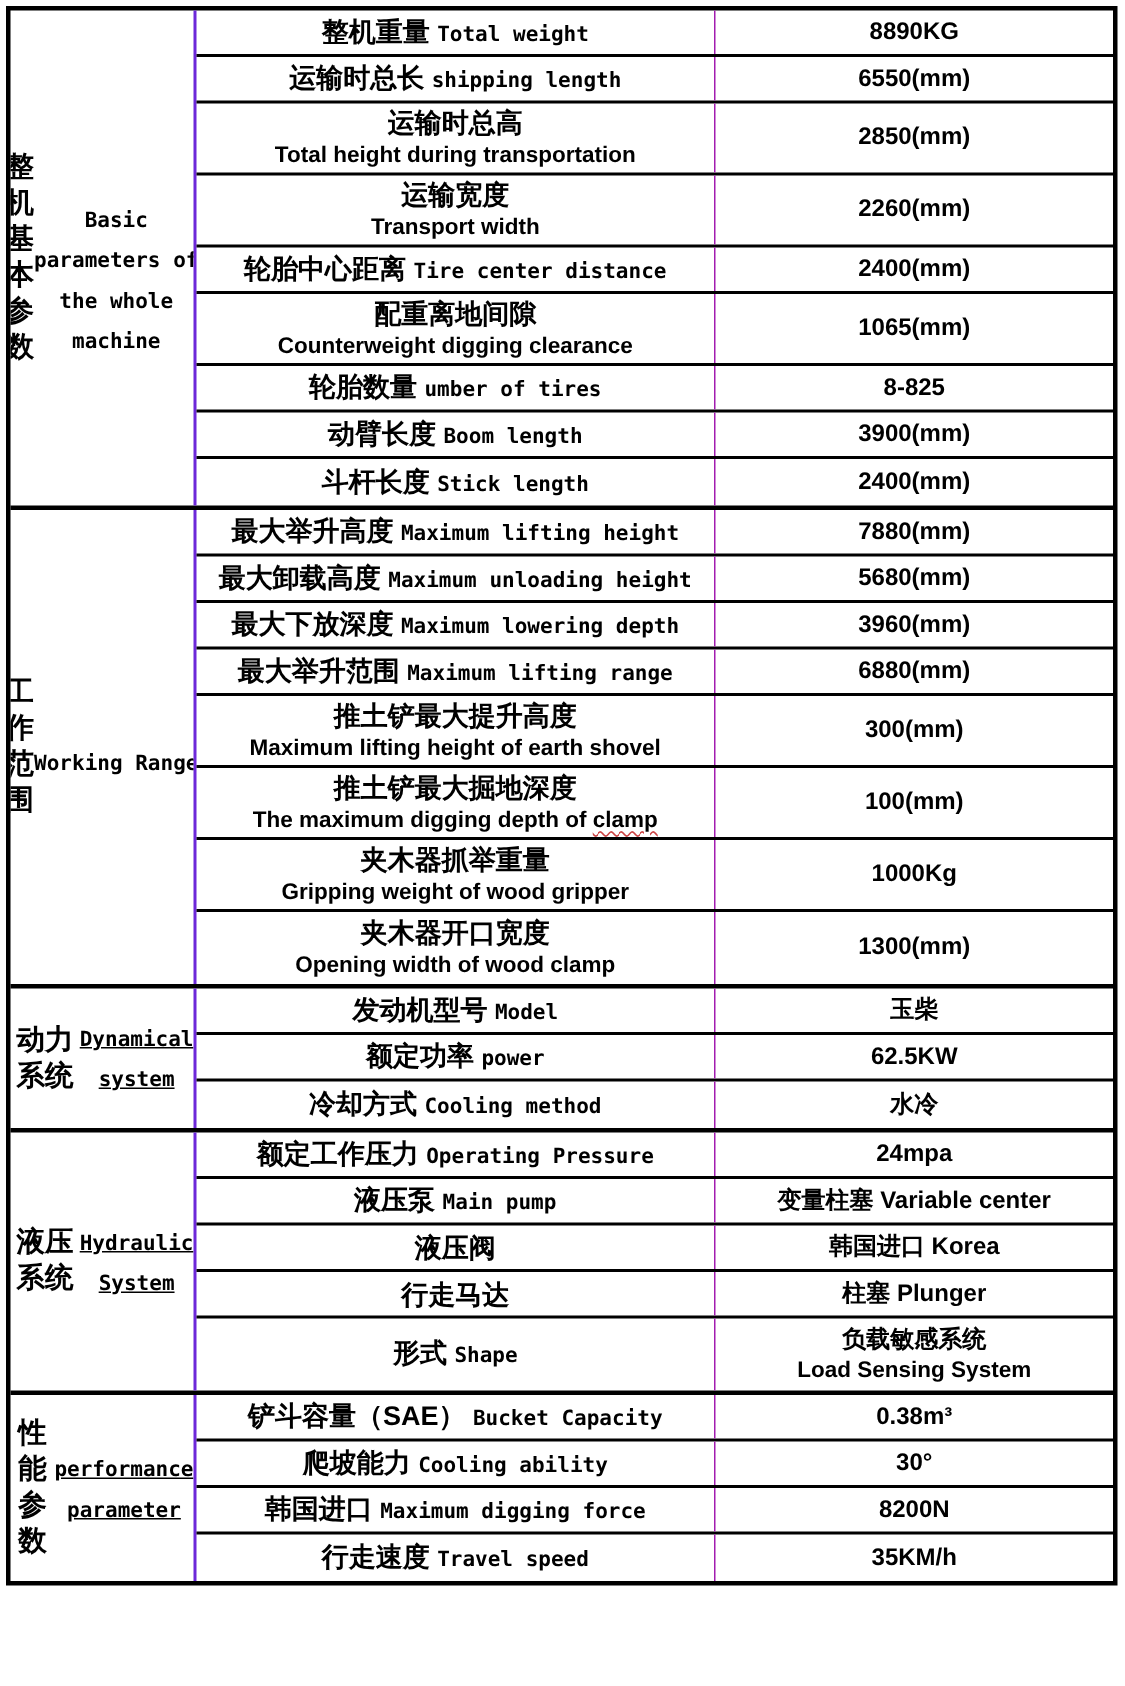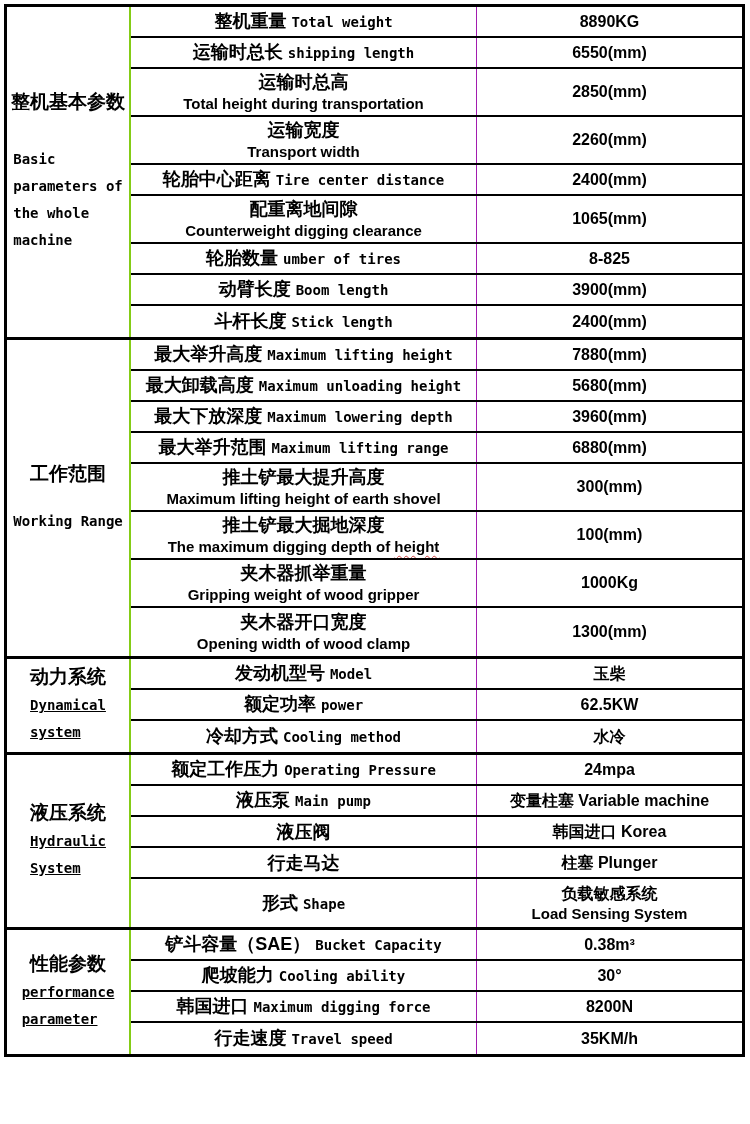--- a/index.html
+++ b/index.html
@@ -16,24 +16,24 @@
     width: 741px;
     border: 3px solid #000;
     box-sizing: border-box;
     background: #fff;
   }
   .table-section { display: flex; }
   .table-section + .table-section { border-top: 3px solid #000; }
 
   .category-cell {
     flex: 0 0 122px; width: 122px;
-    border-right: 2px solid #84cc16;
-    display: flex; flex-direction: column;
+    border-right: 2px solid #6d28d9;
+    display: flex; flex-direction: row;
     align-items: center; justify-content: center;
-    overflow: hidden;
+    text-align: center; overflow: hidden;
   }
   .cat-zh { font-size: 19px; font-weight: bold; line-height: 24px; }
   .cat-en {
     font-family: "DejaVu Sans Mono", monospace;
     font-weight: bold; font-size: 14px; line-height: 27px;
     white-space: nowrap;
   }
   .sec-0 .cat-en { margin-top: 32px; }
   .sec-1 .cat-en { margin-top: 22px; }
   .sec-2 .cat-en, .sec-3 .cat-en, .sec-4 .cat-en { margin-top: 3px; text-decoration: underline; }
@@ -209,21 +209,21 @@
             <div class="param-line1"><span class="param-zh">推土铲最大提升高度</span></div>
             <div class="param-line2">Maximum lifting height of earth shovel</div>
           </div>
           <div class="value-cell">
             <div class="value-text">300(mm)</div>
           </div>
         </div>
         <div class="spec-row tall">
           <div class="param-cell">
             <div class="param-line1"><span class="param-zh">推土铲最大掘地深度</span></div>
-            <div class="param-line2"><span>The maximum digging depth of </span><span class="squiggle-word">height</span></div>
+            <div class="param-line2"><span>The maximum digging depth of </span><span class="squiggle-word">clamp</span></div>
           </div>
           <div class="value-cell">
             <div class="value-text">100(mm)</div>
           </div>
         </div>
         <div class="spec-row tall">
           <div class="param-cell">
             <div class="param-line1"><span class="param-zh">夹木器抓举重量</span></div>
             <div class="param-line2">Gripping weight of wood gripper</div>
           </div>
@@ -292,21 +292,21 @@
           </div>
           <div class="value-cell">
             <div class="value-text">24mpa</div>
           </div>
         </div>
         <div class="spec-row">
           <div class="param-cell">
             <div class="param-line1"><span class="param-zh">液压泵</span><span class="param-en">Main pump</span></div>
           </div>
           <div class="value-cell">
-            <div class="value-text">变量柱塞 Variable machine</div>
+            <div class="value-text">变量柱塞 Variable center</div>
           </div>
         </div>
         <div class="spec-row">
           <div class="param-cell">
             <div class="param-line1"><span class="param-zh">液压阀</span></div>
           </div>
           <div class="value-cell">
             <div class="value-text">韩国进口 Korea</div>
           </div>
         </div>

